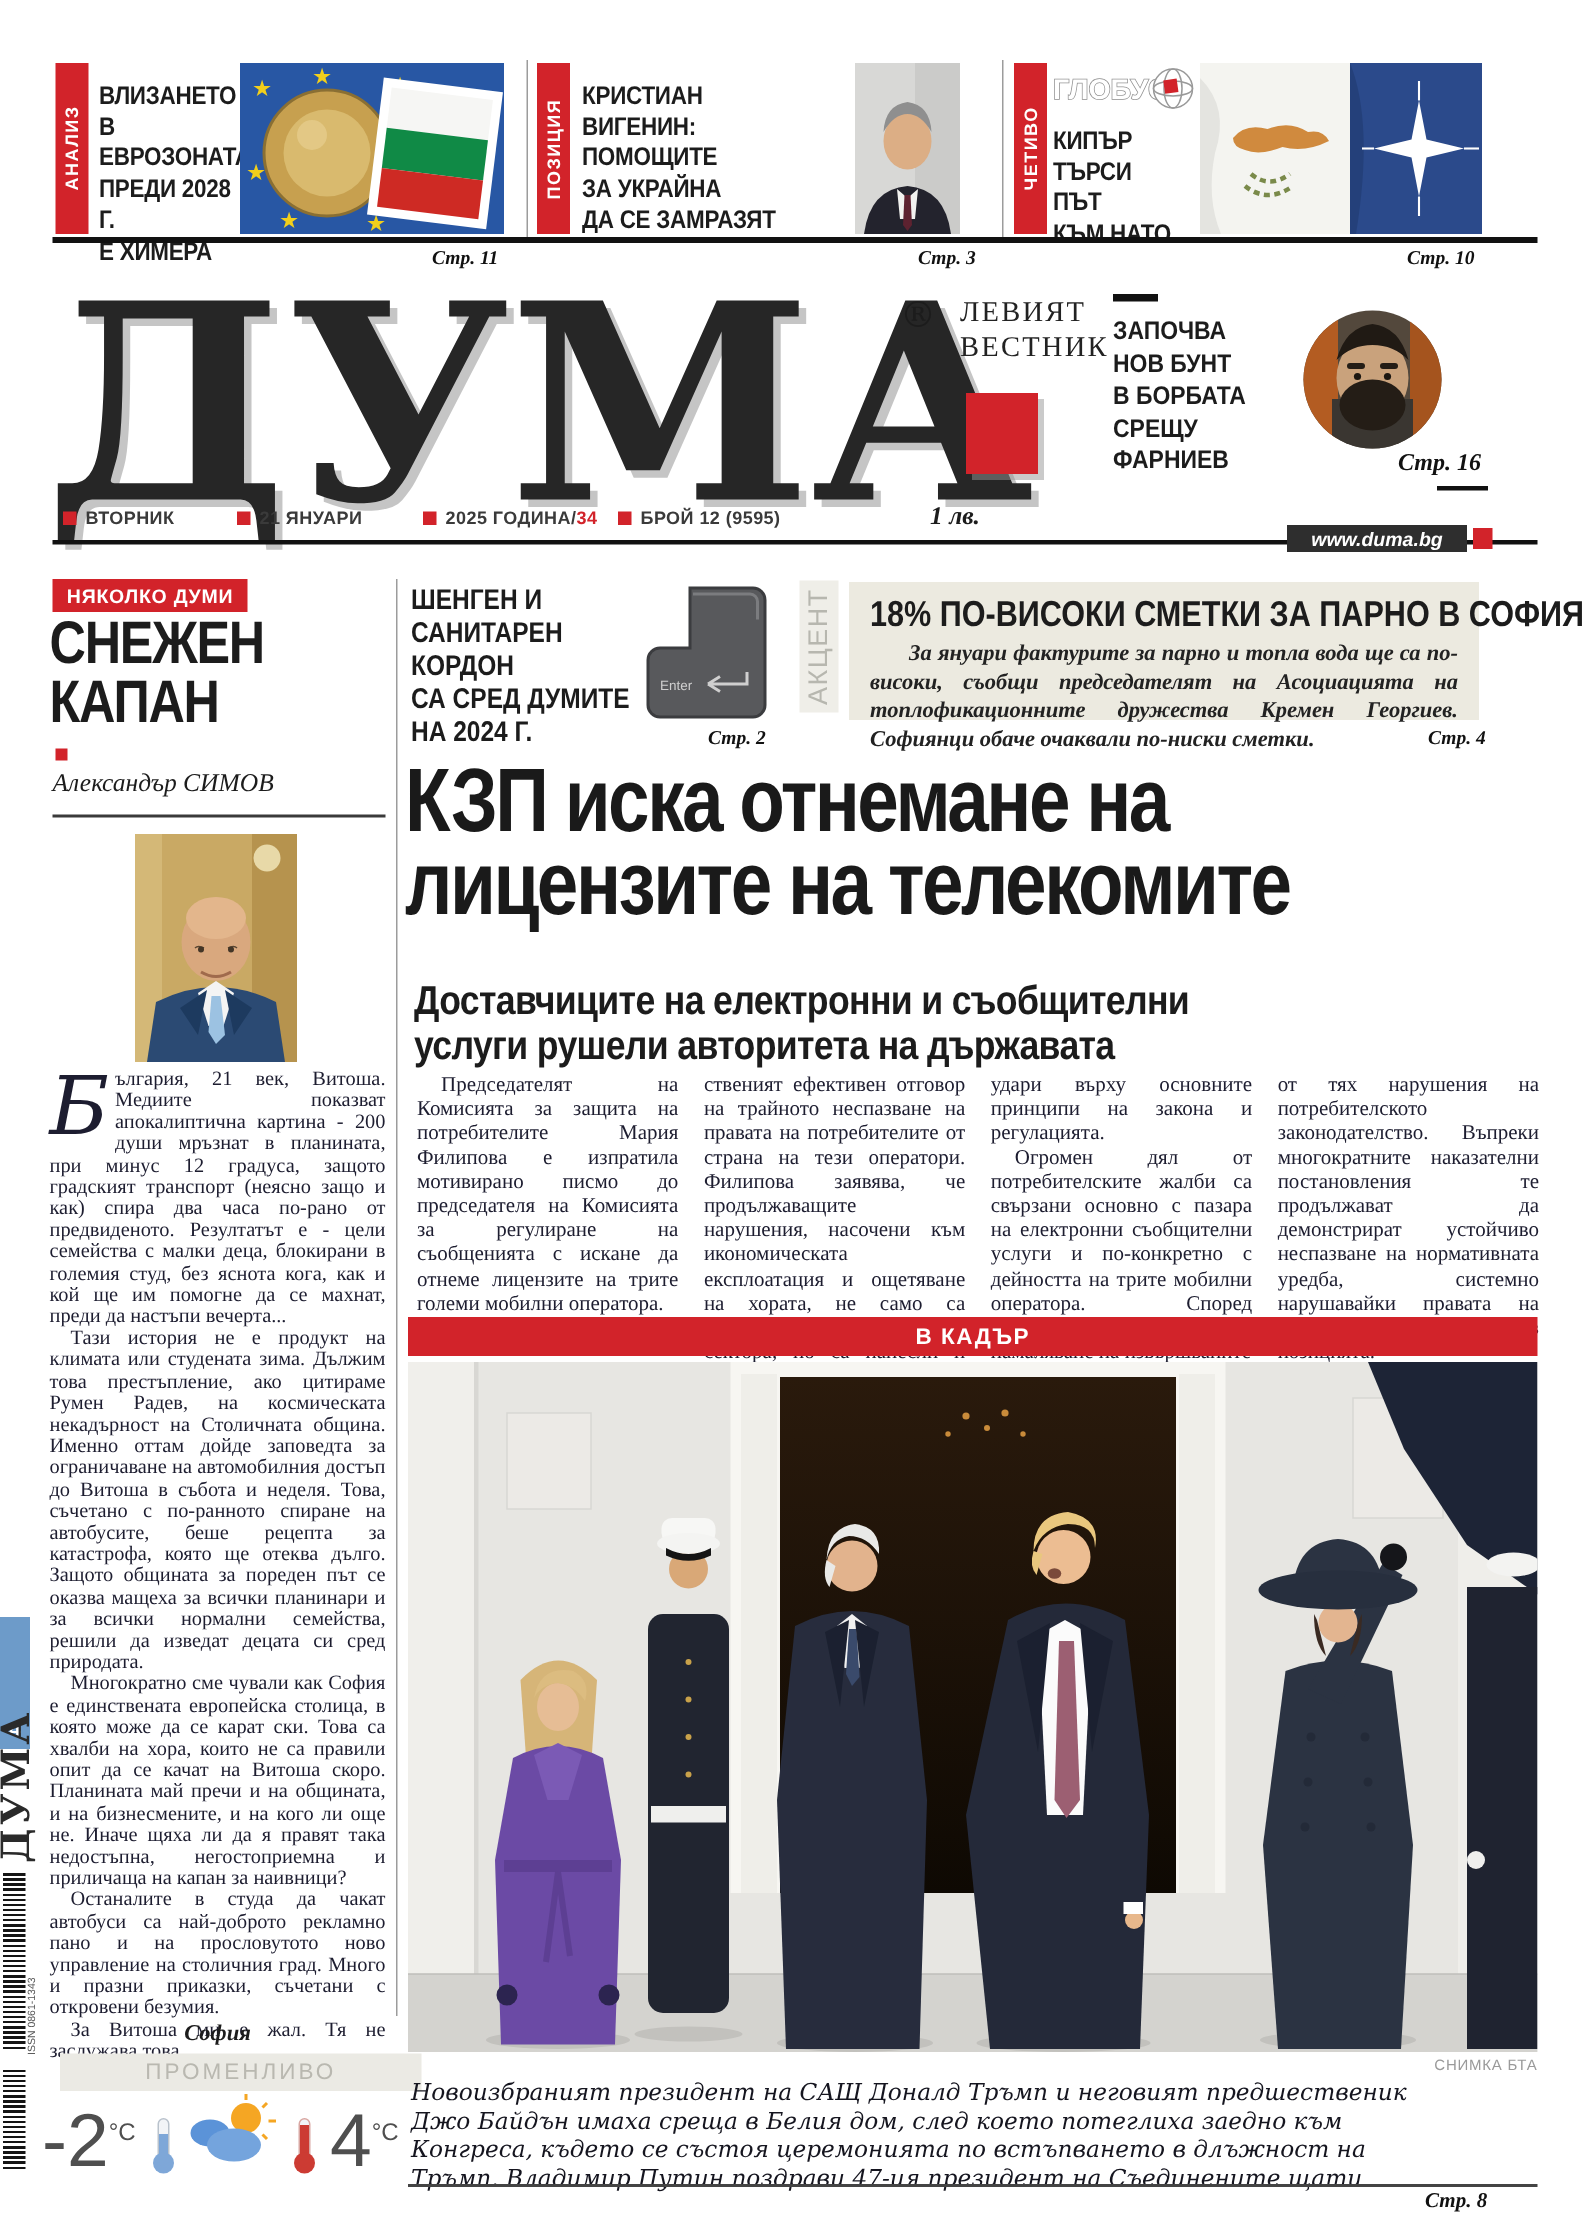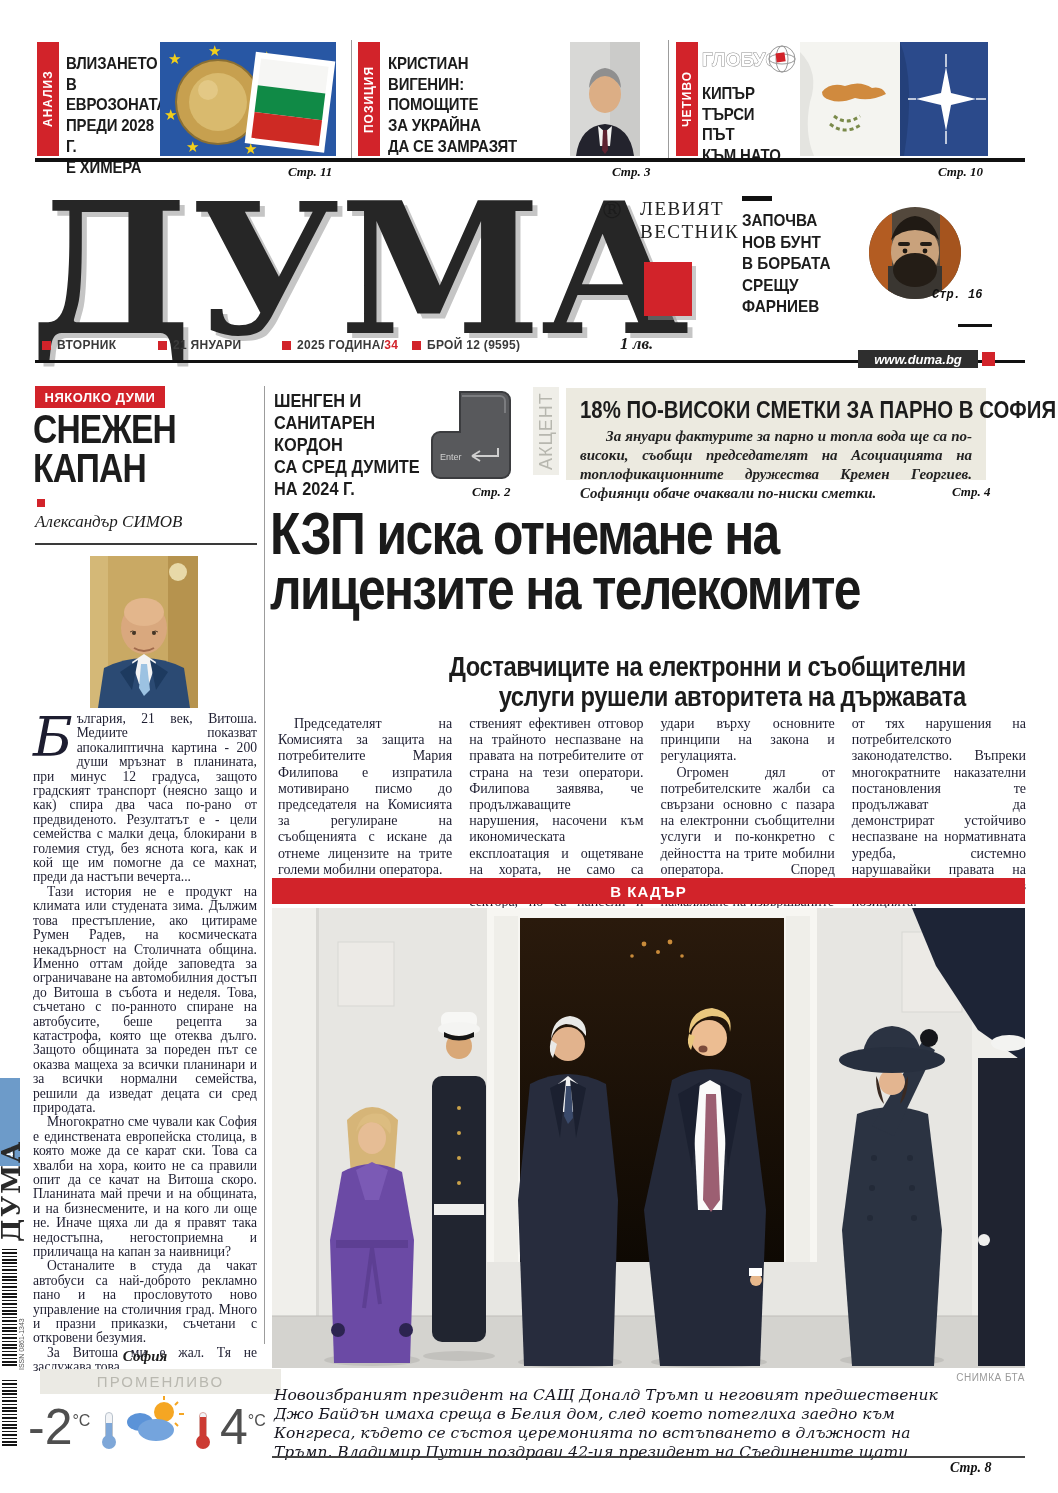--- a/index.html
+++ b/index.html
@@ -36,21 +36,21 @@
   .weather-num { font-family:"Liberation Sans",sans-serif; font-weight:100; font-size:50px; color:#4f4f4f; line-height:1; }
   .weather-num sup { font-size:16px; font-weight:400; }
   .thermo { position:absolute; width:14px; }
   .thermo .stem { width:8px; height:26px; margin:0 auto; border-radius:4px 4px 0 0; border:1.5px solid #b9c2cc; background:#f2f4f7; }
   .thermo .bulb { width:14px; height:14px; border-radius:50%; margin:-3px auto 0; }
 
   
   .heating-box { background:#eceae0; }
   .heating-text { font:italic 15px/19px "Liberation Serif",serif; font-weight:bold; text-align:justify; text-indent:26px; color:#222; }
   .main-headline { font-weight:bold; font-size:60px; line-height:0.92; letter-spacing:-2px; color:#1a1a1a; }
-  .main-sub { font-weight:bold; font-size:27px; line-height:1.12; letter-spacing:-0.5px; color:#1c1c1c;text-align:right; }
+  .main-sub { font-weight:bold; font-size:27px; line-height:1.12; letter-spacing:-0.5px; color:#1c1c1c; }
   .cols { position:absolute; display:flex; gap:17px; }
   .col { flex:1; font:14px/16.2px "Liberation Serif",serif; text-align:justify; color:#1d1d30; }
   .col p { text-indent:16px; }
   .banner { background:#d2232a; color:#ffffff; font:bold 15px "Liberation Sans",sans-serif;
             letter-spacing:1px; display:flex; align-items:center; justify-content:center; }
   .caption { font:italic 15.5px/19px "DejaVu Serif",serif; color:#15151f; }
   .credit { font:10px "Liberation Sans",sans-serif; color:#9a9a9a; letter-spacing:.5px; }
 
   
   .edge-strip { background:#6d9bc9; color:#fff; font:bold 14px "Liberation Sans",sans-serif;
@@ -174,21 +174,21 @@
       <rect x="20" y="60" width="54" height="34" fill="#3a3631"></rect>
       <ellipse cx="47" cy="46" rx="24" ry="28" fill="#c9a27c"></ellipse>
       <path d="M23,34 Q29,12 47,10 Q65,12 71,34 Q61,24 47,24 Q33,24 23,34 Z" fill="#201a14"></path>
       <ellipse cx="47" cy="64" rx="22" ry="17" fill="#241d16"></ellipse>
       <rect x="30" y="36" width="12" height="4" rx="2" fill="#241d16"></rect>
       <rect x="52" y="36" width="12" height="4" rx="2" fill="#241d16"></rect>
       <circle cx="37" cy="45" r="2.4" fill="#1c1711"></circle>
         <circle cx="57" cy="45" r="2.4" fill="#1c1711"></circle>
     </g>
   </svg>
-  <div class="abs pgref" style="left:932px; top:288px; font-size:12px;font-family:Liberation Mono, monospace;">Стр. 16</div>
+  <div class="abs pgref" style="left:932px; top:300px; font-size:16px;">Стр. 16</div>
   <div class="abs" style="left:958px; top:324px; width:34px; height:3px; background:#111;"></div>
 
   <div class="date-item" style="left:42px;"><span class="redsq"></span><span>ВТОРНИК</span></div>
   <div class="date-item" style="left:158px;"><span class="redsq"></span><span>21 ЯНУАРИ</span></div>
   <div class="date-item" style="left:282px;"><span class="redsq"></span><span>2025 ГОДИНА/</span><span style="color:#d2232a;">34</span></div>
   <div class="date-item" style="left:412px;"><span class="redsq"></span><span>БРОЙ 12 (9595)</span></div>
   <div class="abs" style="left:620px; top:334px; font:bold italic 17px 'Liberation Serif',serif;">1 лв.</div>
 
   <div class="rule" style="left:35px; top:360px; width:990px; height:3px;"></div>
   <div class="abs www-box" style="left:858px; top:350px; width:120px; height:18px;">
@@ -409,17 +409,17 @@
         <circle cx="598" cy="310" r="3"></circle>
         <circle cx="642" cy="310" r="3"></circle>
       </g>
 
     <rect x="706" y="150" width="47 " height="308" fill="#1f2330"></rect>
     <ellipse cx="737" cy="135" rx="18" ry="8" fill="#f3f3f1"></ellipse>
     <circle cx="712" cy="332" r="6" fill="#efefed"></circle>
   </svg>
 
   <div class="abs credit" style="left:900px; top:1372px; width:125px; text-align:right;">СНИМКА БТА</div>
-  <div class="abs caption" style="left:274px; top:1386px; width:672px;">Новоизбраният президент на САЩ Доналд Тръмп и неговият предшественик Джо Байдън имаха среща в Белия дом, след което потеглиха заедно към Конгреса, където се състоя церемонията по встъпването в длъжност на Тръмп. Владимир Путин поздрави 42-ия президент на Съединените щати</div>
+  <div class="abs caption" style="left:274px; top:1386px; width:672px;">Новоизбраният президент на САЩ Доналд Тръмп и неговият предшественик Джо Байдън имаха среща в Белия дом, след което потеглиха заедно към Конгреса, където се състоя церемонията по встъпването в длъжност на Тръмп. Владимир Путин поздрави 47-ия президент на Съединените щати</div>
   <div class="abs pgref" style="left:950px; top:1424px; font-size:14px;margin-top:36px;">Стр. 8</div>
   <div class="abs" style="left:272px; top:1456px; width:753px; height:2px; background:#444;"></div>
 
 </div>
 
 </body></html>

